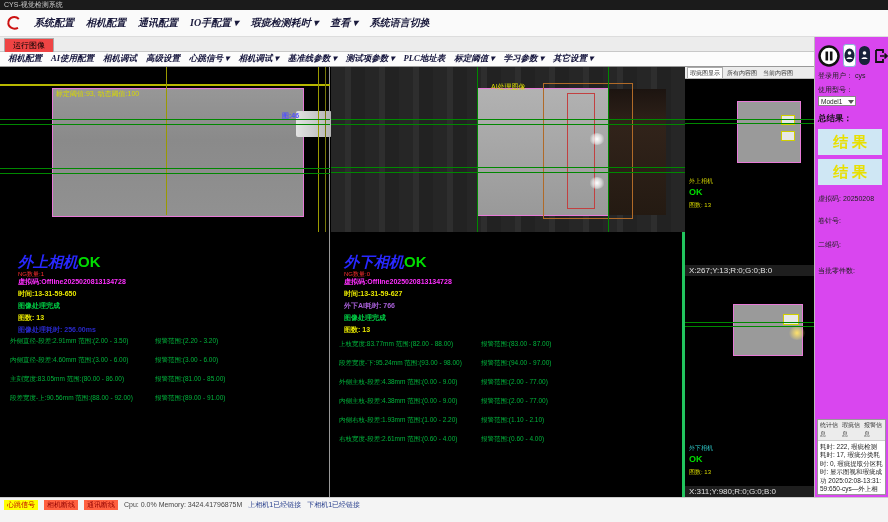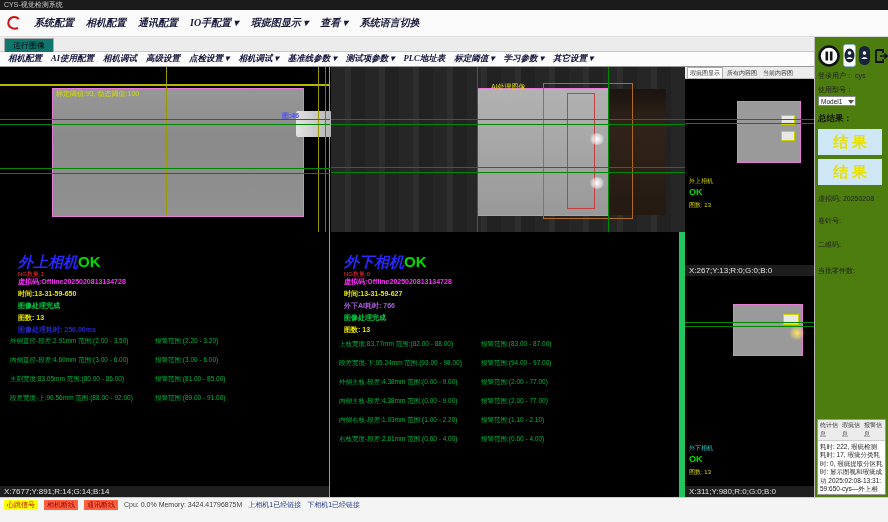--- a/index.html
+++ b/index.html
@@ -2,27 +2,27 @@
 <html><head>
 <meta charset="utf-8">
 <style>
   html,body{margin:0;padding:0;background:#444;}
   .app{position:relative;width:888px;height:522px;background:#000;font-family:"Liberation Sans",sans-serif;overflow:hidden;}
   
   .titlebar{position:absolute;left:0;top:0;width:888px;height:10px;background:#1b1b1b;color:#c8c8c8;font-size:7px;line-height:10px;padding-left:4px;box-sizing:border-box;}
   .menubar{position:absolute;left:0;top:10px;width:888px;height:27px;background:#fafafa;border-bottom:1px solid #ddd;display:flex;align-items:center;gap:12px;padding-left:6px;box-sizing:border-box;}
   .menu-item{font-family:"Liberation Serif",serif;font-style:italic;font-weight:bold;font-size:10px;color:#1a1a3c;white-space:nowrap;cursor:default;}
   .tabrow{position:absolute;left:0;top:37px;width:888px;height:15px;background:#ececec;border-bottom:1px solid #c8c8c8;box-sizing:border-box;}
-  .tab{position:absolute;left:4px;top:1px;height:13px;background:#0f766e;border:1px solid #aaa;border-bottom:none;font-size:8px;line-height:13px;padding:0 8px;}
+  .tab{position:absolute;left:4px;top:1px;height:13px;background:#ef4444;border:1px solid #aaa;border-bottom:none;font-size:8px;line-height:13px;padding:0 8px;}
   .toolbar{position:absolute;left:0;top:52px;width:814px;height:15px;background:#fcfcfc;border-bottom:1px solid #999;display:flex;align-items:center;gap:9px;padding-left:8px;box-sizing:border-box;}
   .tool-item{font-family:"Liberation Serif",serif;font-style:italic;font-weight:bold;font-size:8.5px;color:#14143c;white-space:nowrap;cursor:default;}
   
   .main{position:absolute;left:0;top:67px;width:814px;height:430px;background:#000;}
   .view-left{position:absolute;left:0;top:0;width:330px;height:430px;border-right:1px solid #999;box-sizing:border-box;}
-  .view-mid{position:absolute;left:331px;top:0;width:354px;height:430px;border-right:6px solid #22c55e;box-sizing:border-box;}
+  .view-mid{position:absolute;left:331px;top:0;width:354px;height:430px;border-right:3px solid #22c55e;box-sizing:border-box;}
   .view-rightcol{position:absolute;left:685px;top:0;width:129px;height:430px;}
   .hline{position:absolute;height:1px;background:#008800;}
   .vline{position:absolute;width:1px;background:#008800;}
   .ylineh{position:absolute;height:2px;background:#b8b800;}
   .ylinev{position:absolute;width:1px;background:#9a9a00;}
   .photo-l{position:absolute;left:52px;top:21px;width:250px;height:127px;background:linear-gradient(180deg,#979797,#8a8a8a 40%,#919191);border:1px solid #e87ad8;}
   .connector{position:absolute;left:296px;top:44px;width:36px;height:26px;background:linear-gradient(90deg,#e3e3e3,#b3b3b3);border-radius:2px;}
   .ovl-yellow{position:absolute;font-size:7px;color:#d8d800;white-space:nowrap;}
   .ovl-blue{position:absolute;font-size:7px;color:#5050ff;font-weight:bold;white-space:nowrap;}
   .cam-label{position:absolute;font-size:15px;font-weight:bold;font-style:italic;font-family:"Liberation Serif",serif;color:#2828ff;white-space:nowrap;}
@@ -47,21 +47,21 @@
   .rtab{padding:0 2px;line-height:10px;color:#333;white-space:nowrap;cursor:default;}
   .rtab.active{background:#fff;border:1px solid #aaa;border-bottom:none;}
   .rv{position:absolute;left:0;width:129px;background:#000;}
   .rphoto{position:absolute;background:#9a9a9a;border:1px solid #e87ad8;}
   .pin{position:absolute;background:#e8e8e8;border:1px solid #cfcf00;}
   .glow{position:absolute;border-radius:50%;background:radial-gradient(circle,#ffe26a,#ffe26a33 60%,transparent 80%);}
   .rt-cyan{position:absolute;font-size:6px;color:#30d0d0;white-space:nowrap;}
   .rt-yel{position:absolute;font-size:6px;color:#d8d800;white-space:nowrap;}
   .rt-ok{position:absolute;font-size:9px;font-weight:bold;color:#00dd00;white-space:nowrap;}
   
-  .side{position:absolute;left:814px;top:37px;width:74px;height:460px;background:#4d7c0f;border-left:1px solid #bbb;box-sizing:border-box;}
+  .side{position:absolute;left:814px;top:37px;width:74px;height:460px;background:#d946ef;border-left:1px solid #bbb;box-sizing:border-box;}
   .btnrow{display:flex;align-items:center;gap:3px;margin:7px 0 4px 3px;}
   .iconbtn{display:flex;align-items:center;justify-content:center;cursor:pointer;}
   .userbtn{width:15px;height:21px;border:1px solid #8ab6d6;background:#fff;border-radius:3px;}
   .userbtn2{width:14px;height:19px;border-radius:7px;background:#17233a;}
   .srow{font-size:7px;color:#222;margin:4px 0 0 3px;white-space:nowrap;}
   .selectbox{display:inline-block;width:38px;height:10px;border:1px solid #888;background:#fff;font-size:6.5px;line-height:10px;padding-left:2px;box-sizing:border-box;position:relative;vertical-align:middle;}
   .selectbox .chev{position:absolute;right:1px;top:3px;width:0;height:0;border-left:3px solid transparent;border-right:3px solid transparent;border-top:4px solid #555;}
   .totlabel{font-size:8.5px;font-weight:bold;color:#111;margin:7px 0 0 3px;}
   .resultbox{width:64px;height:26px;background:#cfe7f4;margin:4px 0 0 3px;display:flex;align-items:center;justify-content:center;font-size:15px;font-weight:bold;color:#e8e000;font-family:"Liberation Serif",serif;}
   .infobox{position:absolute;left:2px;right:2px;bottom:2px;height:76px;background:#fff;border:1px solid #999;box-sizing:border-box;overflow:hidden;}
@@ -87,35 +87,35 @@
   <div class="menubar">
     <span class="iconbtn">
       <svg width="16" height="16" viewBox="0 0 20 20">
           <path d="M16 5 C12 1,4 2,3 9 C2 15,9 19,15 16" stroke="#cc1111" stroke-width="2.5" fill="none"></path>
         </svg>
     </span>
     <span class="menu-item">系统配置</span>
     <span class="menu-item">相机配置</span>
     <span class="menu-item">通讯配置</span>
     <span class="menu-item">IO手配置 ▾</span>
-    <span class="menu-item">瑕疵图显示 ▾</span>
+    <span class="menu-item">瑕疵检测耗时 ▾</span>
     <span class="menu-item">查看 ▾</span>
     <span class="menu-item">系统语言切换</span>
   </div>
 
   <div class="tabrow">
     <span class="tab">运行图像</span>
   </div>
 
   <div class="toolbar">
     <span class="tool-item">相机配置</span>
     <span class="tool-item">AI使用配置</span>
     <span class="tool-item">相机调试</span>
     <span class="tool-item">高级设置</span>
-    <span class="tool-item">点检设置 ▾</span>
+    <span class="tool-item">心跳信号 ▾</span>
     <span class="tool-item">相机调试 ▾</span>
     <span class="tool-item">基准线参数 ▾</span>
     <span class="tool-item">测试项参数 ▾</span>
     <span class="tool-item">PLC地址表</span>
     <span class="tool-item">标定阈值 ▾</span>
     <span class="tool-item">学习参数 ▾</span>
     <span class="tool-item">其它设置 ▾</span>
   </div>
 
   <div class="main">
@@ -146,21 +146,20 @@
 
       <div class="meas" style="left:10px;top:270px;">外侧直径-段差:2.91mm 范围:(2.00 - 3.50)</div>
       <div class="meas" style="left:155px;top:270px;">报警范围:(2.20 - 3.20)</div>
       <div class="meas" style="left:10px;top:289px;">内侧直径-段差:4.60mm 范围:(3.00 - 6.00)</div>
       <div class="meas" style="left:155px;top:289px;">报警范围:(3.00 - 6.00)</div>
       <div class="meas" style="left:10px;top:308px;">主刻宽度:83.05mm 范围:(80.00 - 86.00)</div>
       <div class="meas" style="left:155px;top:308px;">报警范围:(81.00 - 85.00)</div>
       <div class="meas" style="left:10px;top:327px;">段差宽度-上:90.56mm 范围:(88.00 - 92.00)</div>
       <div class="meas" style="left:155px;top:327px;">报警范围:(89.00 - 91.00)</div>
 
-      <div class="coordbar">X:7677;Y:891;R:14;G:14;B:14</div>
     </div>
 
     <div class="view-mid">
       <div class="photo-m-bg"></div>
       <div class="photo-m-part"></div>
       <div class="mouth"></div>
       <div class="rect-orange"></div>
       <div class="rect-red"></div>
       <div class="spot" style="left:258px;top:66px;"></div>
       <div class="spot" style="left:258px;top:110px;"></div>

